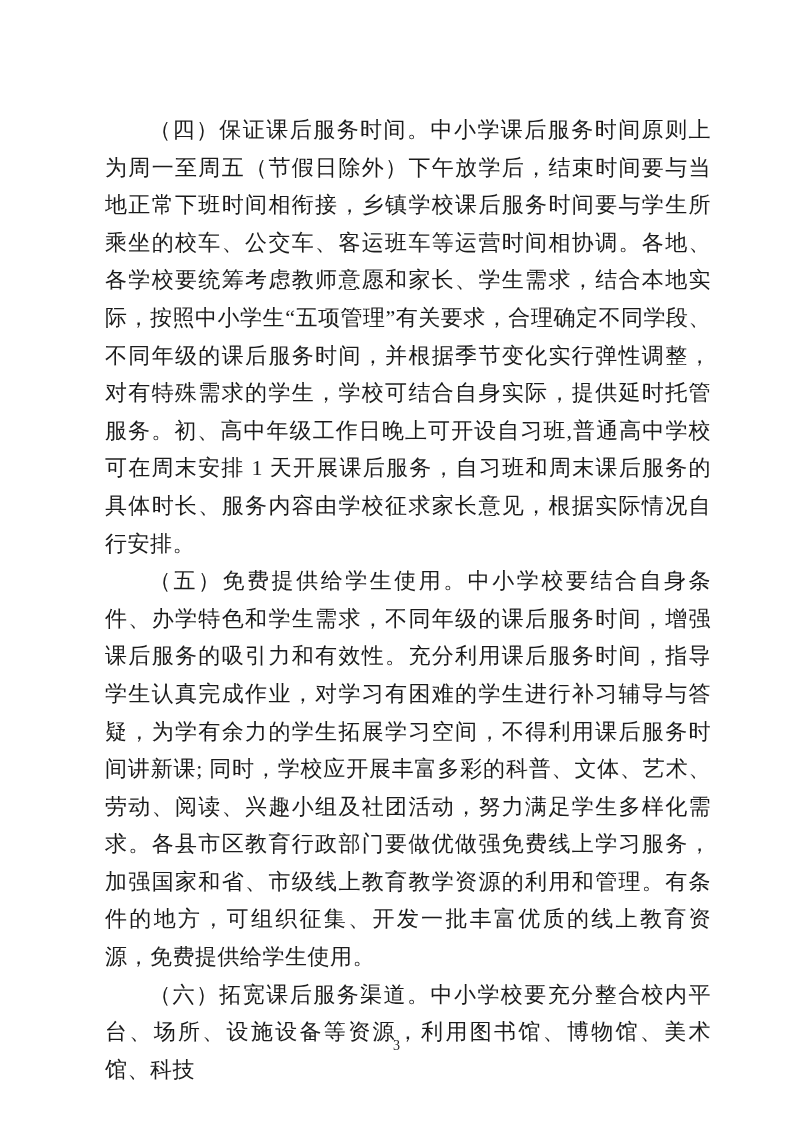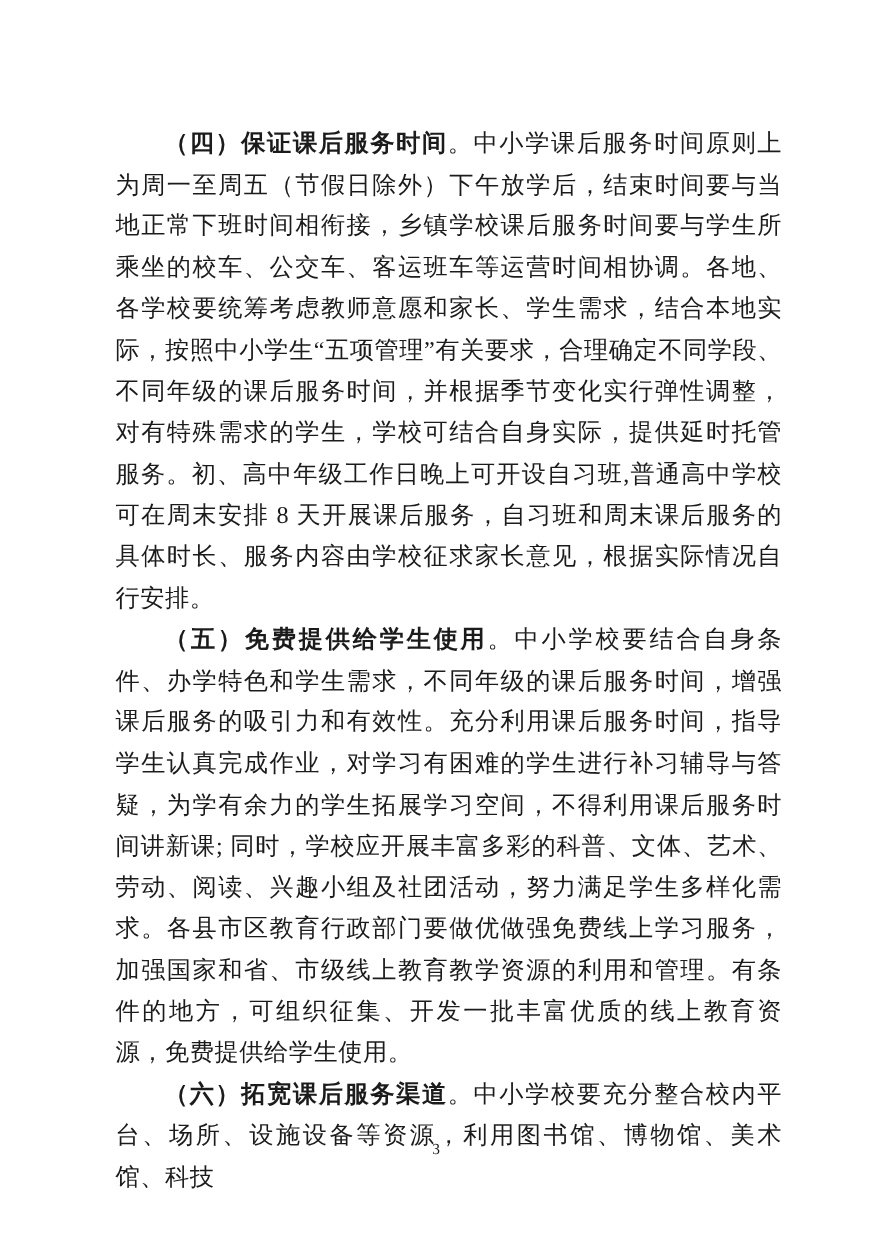--- a/index.html
+++ b/index.html
@@ -26,41 +26,41 @@
     text-align: justify;
     text-justify: inter-character;
     letter-spacing: 0.5px;
   }
   .para {
     margin: 0;
     padding: 0;
     text-indent: 2em;
   }
   .section-heading {
-    font-weight: bold;
+    font-weight: normal;
   }
   .page-number {
     position: absolute;
     left: 0;
     top: 1037px;
     width: 100%;
     text-align: center;
     font-size: 14px;
     line-height: 18px;
     color: #1b1b1b;
   }
 </style>
 </head>
 <body>
 
 <div class="page">
 
   <div class="content">
 
-    <p class="para"><span class="section-heading">（四）保证课后服务时间</span><span>。</span><span>中小学课后服务时间原则上为周一至周五（节假日除外）下午放学后，结束时间要与当地正常下班时间相衔接，乡镇学校课后服务时间要与学生所乘坐的校车、公交车、客运班车等运营时间相协调。各地、各学校要统筹考虑教师意愿和家长、学生需求，结合本地实际，按照中小学生“五项管理”有关要求，合理确定不同学段、不同年级的课后服务时间，并根据季节变化实行弹性调整，对有特殊需求的学生，学校可结合自身实际，提供延时托管服务。初、高中年级工作日晚上可开设自习班,普通高中学校可在周末安排 8 天开展课后服务，自习班和周末课后服务的具体时长、服务内容由学校征求家长意见，根据实际情况自行安排。</span></p>
+    <p class="para"><span class="section-heading">（四）保证课后服务时间</span><span>。</span><span>中小学课后服务时间原则上为周一至周五（节假日除外）下午放学后，结束时间要与当地正常下班时间相衔接，乡镇学校课后服务时间要与学生所乘坐的校车、公交车、客运班车等运营时间相协调。各地、各学校要统筹考虑教师意愿和家长、学生需求，结合本地实际，按照中小学生“五项管理”有关要求，合理确定不同学段、不同年级的课后服务时间，并根据季节变化实行弹性调整，对有特殊需求的学生，学校可结合自身实际，提供延时托管服务。初、高中年级工作日晚上可开设自习班,普通高中学校可在周末安排 1 天开展课后服务，自习班和周末课后服务的具体时长、服务内容由学校征求家长意见，根据实际情况自行安排。</span></p>
 
     <p class="para"><span class="section-heading">（五）免费提供给学生使用</span><span>。</span><span>中小学校要结合自身条件、办学特色和学生需求，不同年级的课后服务时间，增强课后服务的吸引力和有效性。充分利用课后服务时间，指导学生认真完成作业，对学习有困难的学生进行补习辅导与答疑，为学有余力的学生拓展学习空间，不得利用课后服务时间讲新课; 同时，学校应开展丰富多彩的科普、文体、艺术、劳动、阅读、兴趣小组及社团活动，努力满足学生多样化需求。各县市区教育行政部门要做优做强免费线上学习服务，加强国家和省、市级线上教育教学资源的利用和管理。有条件的地方，可组织征集、开发一批丰富优质的线上教育资源，免费提供给学生使用。</span></p>
 
     <p class="para"><span class="section-heading">（六）拓宽课后服务渠道</span><span>。</span><span>中小学校要充分整合校内平台、场所、设施设备等资源，利用图书馆、博物馆、美术馆、科技</span></p>
 
   </div>
 
   <div class="page-number">3</div>
 
 </div>

